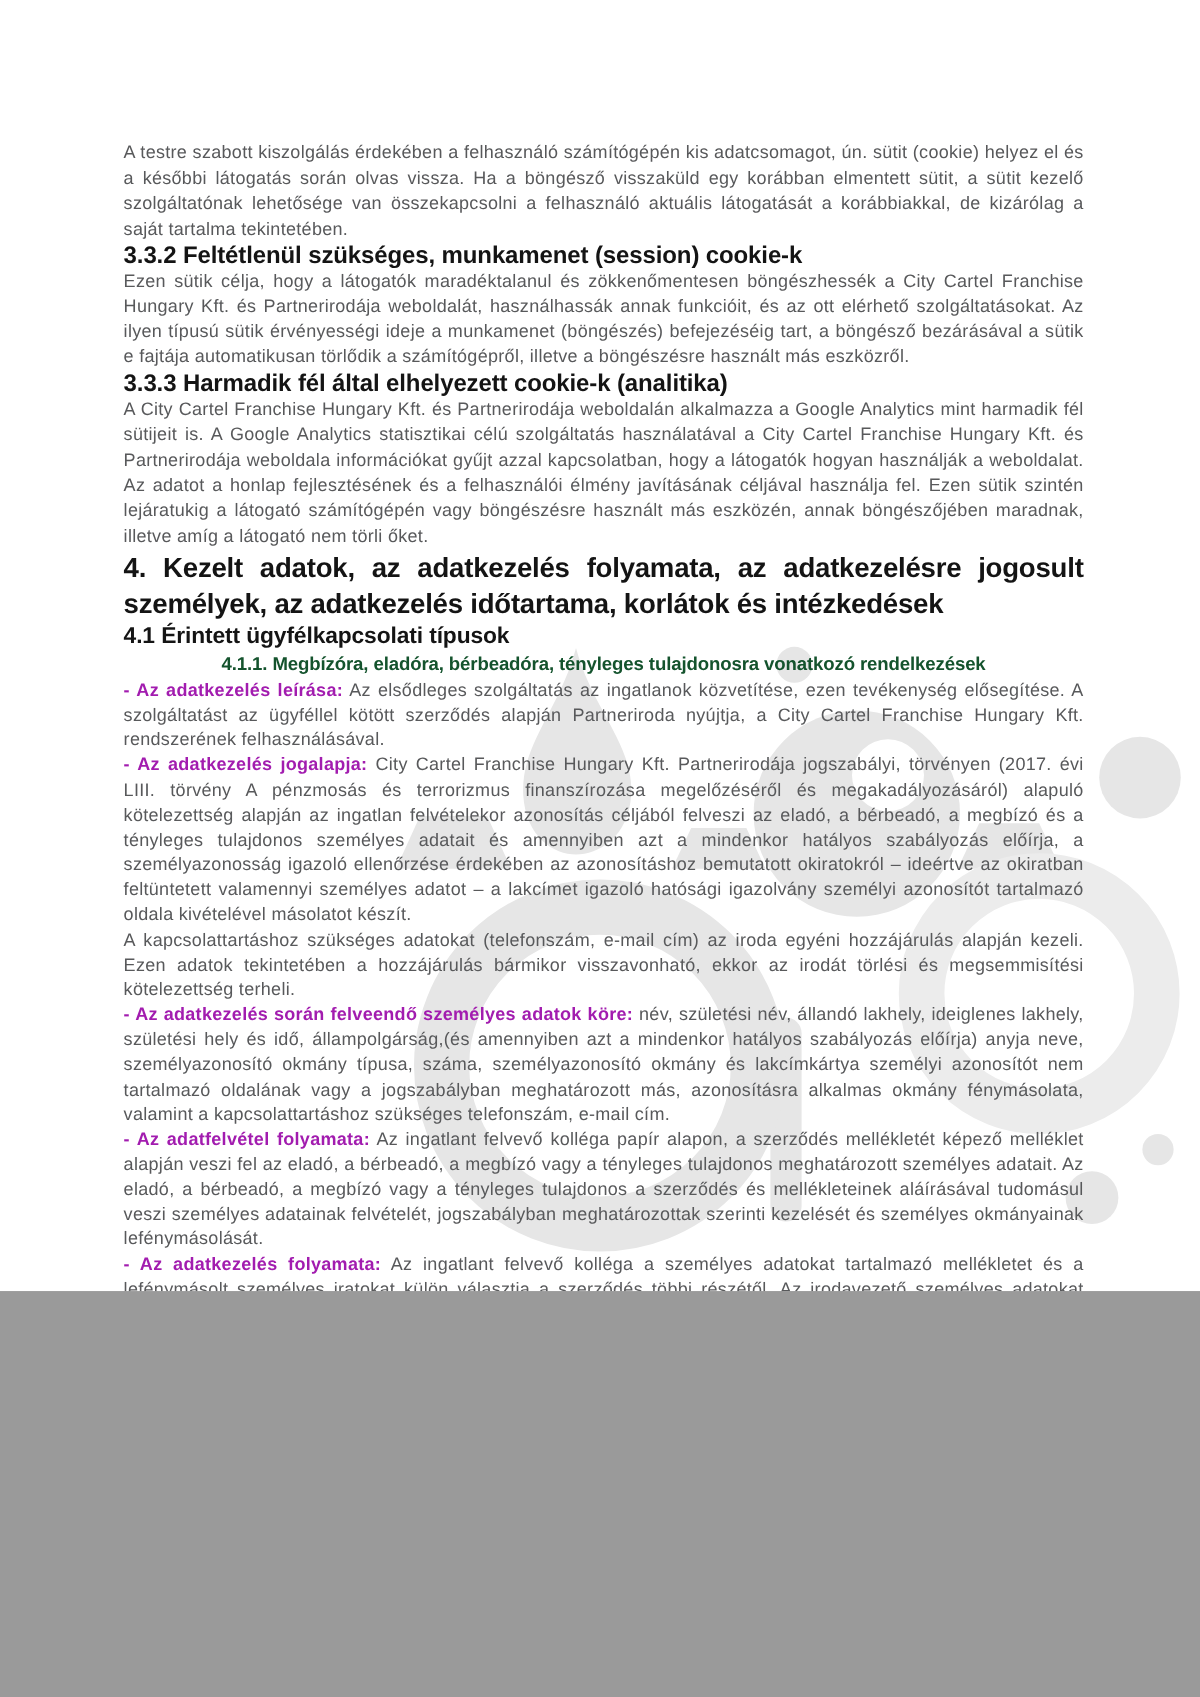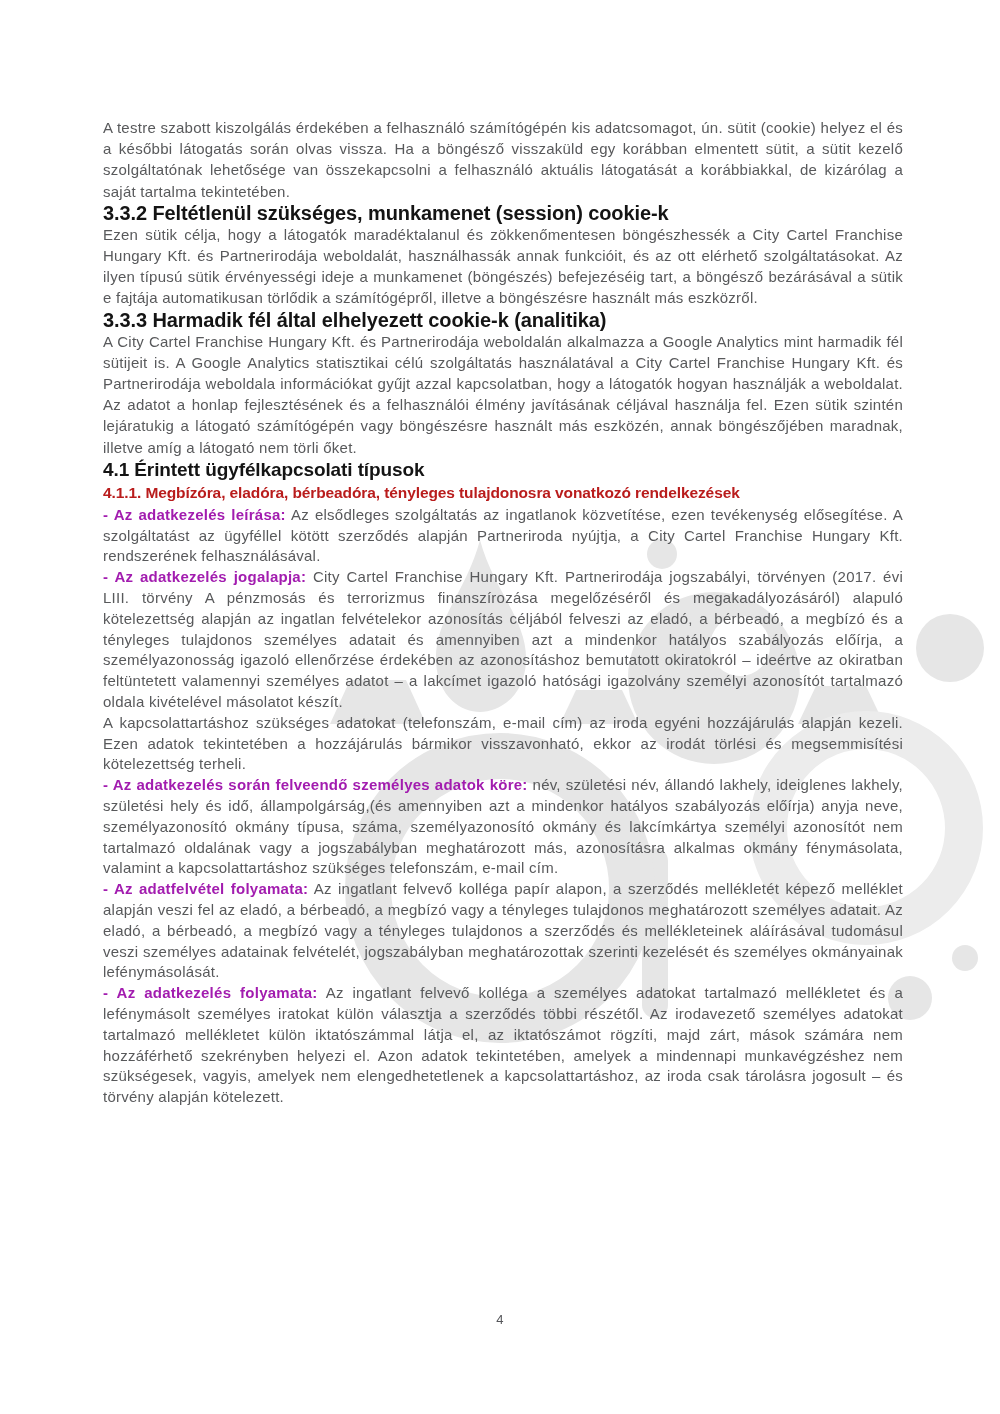--- a/index.html
+++ b/index.html
@@ -1,18 +1,18 @@
 <!DOCTYPE html>
 <html><head>
 <meta charset="utf-8">
 <style>
   html,body { margin:0; padding:0; background:#9a9a9a; }
   .page {
     position:relative;
-    width:1000px; height:1414px;
+    width:1000px; height:1076px;
     margin:0 auto;
     background:#ffffff;
     font-family:"Liberation Sans", sans-serif;
     overflow:hidden;
   }
   .watermark {
     position:absolute; left:310px; top:528px;
     width:690px; height:560px;
     z-index:0; pointer-events:none;
   }
@@ -42,23 +42,23 @@
   .h-41 {
     margin:19px 0 0 0;
     font-size:19px; line-height:24px;
     font-weight:700; color:#141414;
     letter-spacing:-0.1px;
     text-align:left;
   }
   .h-411 {
     margin:2px 0 0 0;
     font-size:15.5px; line-height:22px;
-    font-weight:700; color:#b91c1c;
+    font-weight:700; color:#14532d;
     letter-spacing:-0.1px;
-    text-align:left;
+    text-align:center;
   }
   .block { margin-top:1px; }
   .block p { line-height:20.8px; }
   .lead { font-weight:700; color:#a21caf; }
   .page-number {
     position:absolute; left:0; top:1312px; width:1000px;
     text-align:center; font-size:13px; color:#55565a;
     z-index:1; letter-spacing:0.3px;
   }
 </style>
@@ -88,20 +88,21 @@
   <div class="content">
 
     <p>A testre szabott kiszolgálás érdekében a felhasználó számítógépén kis adatcsomagot, ún. sütit (cookie) helyez el és a későbbi látogatás során olvas vissza. Ha a böngésző visszaküld egy korábban elmentett sütit, a sütit kezelő szolgáltatónak lehetősége van összekapcsolni a felhasználó aktuális látogatását a korábbiakkal, de kizárólag a saját tartalma tekintetében.</p>
 
     <p class="h-small">3.3.2 Feltétlenül szükséges, munkamenet (session) cookie-k</p>
     <p>Ezen sütik célja, hogy a látogatók maradéktalanul és zökkenőmentesen böngészhessék a City Cartel Franchise Hungary Kft. és Partnerirodája weboldalát, használhassák annak funkcióit, és az ott elérhető szolgáltatásokat. Az ilyen típusú sütik érvényességi ideje a munkamenet (böngészés) befejezéséig tart, a böngésző bezárásával a sütik e fajtája automatikusan törlődik a számítógépről, illetve a böngészésre használt más eszközről.</p>
 
     <p class="h-small">3.3.3 Harmadik fél által elhelyezett cookie-k (analitika)</p>
     <p>A City Cartel Franchise Hungary Kft. és Partnerirodája weboldalán alkalmazza a Google Analytics mint harmadik fél sütijeit is. A Google Analytics statisztikai célú szolgáltatás használatával a City Cartel Franchise Hungary Kft. és Partnerirodája weboldala információkat gyűjt azzal kapcsolatban, hogy a látogatók hogyan használják a weboldalat. Az adatot a honlap fejlesztésének és a felhasználói élmény javításának céljával használja fel. Ezen sütik szintén lejáratukig a látogató számítógépén vagy böngészésre használt más eszközén, annak böngészőjében maradnak, illetve amíg a látogató nem törli őket.</p>
 
+    <p class="h-big">4. Kezelt adatok, az adatkezelés folyamata, az adatkezelésre jogosult személyek, az adatkezelés időtartama, korlátok és intézkedések</p>
 
     <p class="h-41">4.1 Érintett ügyfélkapcsolati típusok</p>
     <p class="h-411">4.1.1.  Megbízóra, eladóra, bérbeadóra, tényleges tulajdonosra vonatkozó rendelkezések</p>
 
     <div class="block">
       <p><span class="lead">- Az adatkezelés leírása:</span><span> Az elsődleges szolgáltatás az ingatlanok közvetítése, ezen tevékenység elősegítése. A szolgáltatást az ügyféllel kötött szerződés alapján Partneriroda nyújtja, a City Cartel Franchise Hungary Kft. rendszerének felhasználásával.</span></p>
       <p><span class="lead">- Az adatkezelés jogalapja:</span><span> City Cartel Franchise Hungary Kft. Partnerirodája jogszabályi, törvényen (2017. évi LIII. törvény A pénzmosás és terrorizmus finanszírozása megelőzéséről és megakadályozásáról) alapuló kötelezettség alapján az ingatlan felvételekor azonosítás céljából felveszi az eladó, a bérbeadó, a megbízó és a tényleges tulajdonos személyes adatait és amennyiben azt a mindenkor hatályos szabályozás előírja, a személyazonosság igazoló ellenőrzése érdekében az azonosításhoz bemutatott okiratokról – ideértve az okiratban feltüntetett valamennyi személyes adatot – a lakcímet igazoló hatósági igazolvány személyi azonosítót tartalmazó oldala kivételével másolatot készít.</span></p>
       <p><span class="lead"></span><span>A kapcsolattartáshoz szükséges adatokat (telefonszám, e-mail cím) az iroda egyéni hozzájárulás alapján kezeli. Ezen adatok tekintetében a hozzájárulás bármikor visszavonható, ekkor az irodát törlési és megsemmisítési kötelezettség terheli.</span></p>
       <p><span class="lead">- Az adatkezelés során felveendő személyes adatok köre:</span><span> név, születési név, állandó lakhely, ideiglenes lakhely, születési hely és idő, állampolgárság,(és amennyiben azt a mindenkor hatályos szabályozás előírja) anyja neve, személyazonosító okmány típusa, száma, személyazonosító okmány és lakcímkártya személyi azonosítót nem tartalmazó oldalának vagy a jogszabályban meghatározott más, azonosításra alkalmas okmány fénymásolata, valamint a kapcsolattartáshoz szükséges telefonszám, e-mail cím.</span></p>
       <p><span class="lead">- Az adatfelvétel folyamata:</span><span> Az ingatlant felvevő kolléga papír alapon, a szerződés mellékletét képező melléklet alapján veszi fel az eladó, a bérbeadó, a megbízó vagy a tényleges tulajdonos meghatározott személyes adatait. Az eladó, a bérbeadó, a megbízó vagy a tényleges tulajdonos a szerződés és mellékleteinek aláírásával tudomásul veszi személyes adatainak felvételét, jogszabályban meghatározottak szerinti kezelését és személyes okmányainak lefénymásolását.</span></p>

